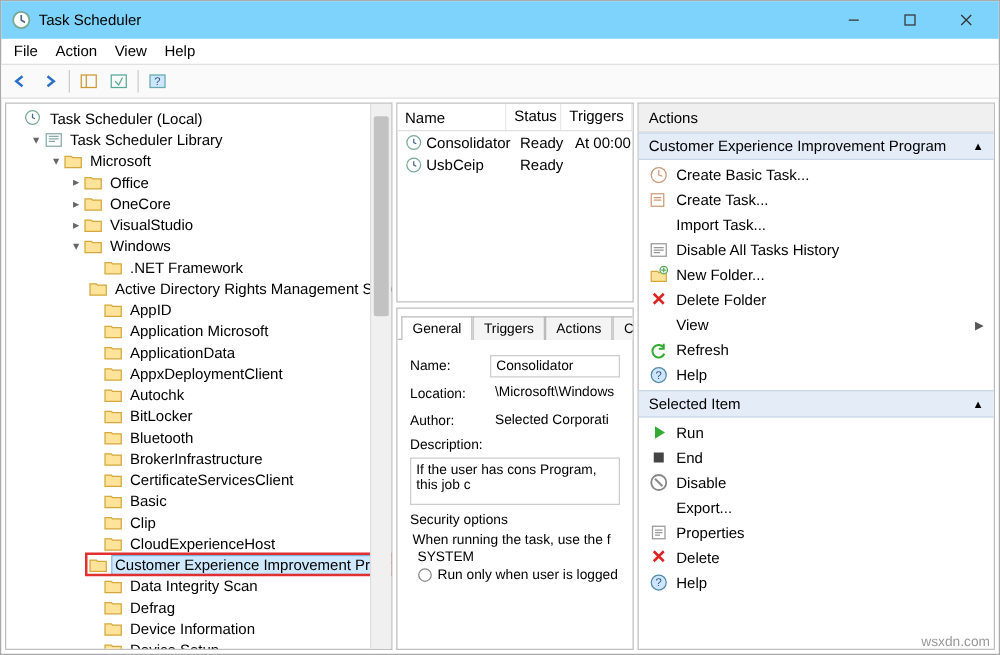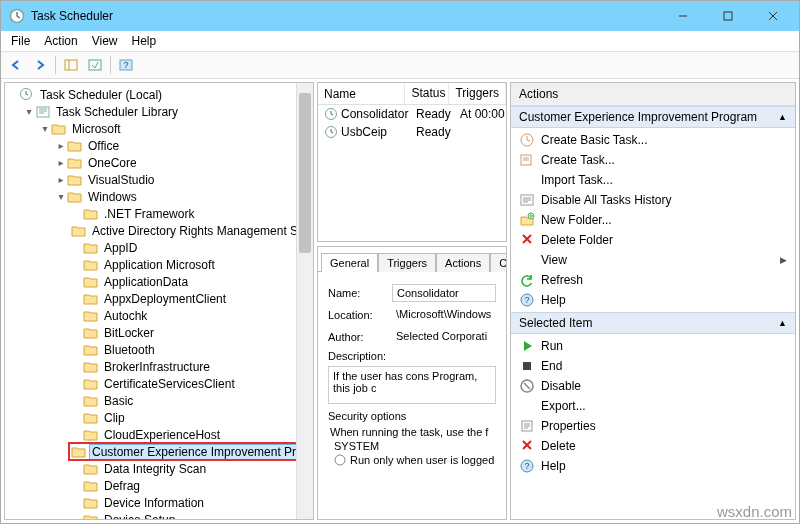--- a/index.html
+++ b/index.html
@@ -49,21 +49,21 @@
   .descbox { border: 1px solid #ccc; padding: 3px 4px; height: 38px; font-size: 11px; overflow: hidden; }
   .secopts { margin-top: 6px; font-size: 11px; }
   .actions-hdr { background: #f0f0f0; padding: 4px 8px; font-size: 12px; border-bottom: 1px solid #ddd; }
   .act-section { background: #e4ecf7; padding: 3px 8px; border-top: 1px solid #c8d4e8; border-bottom: 1px solid #c8d4e8; display: flex; align-items: center; font-size: 12px; }
   .act-section .caret { margin-left: auto; font-size: 9px; }
   .act-list { padding: 2px 0; }
   .act-item { display: flex; align-items: center; height: 20px; padding: 0 8px; gap: 6px; }
   .act-item .ai { width: 16px; height: 16px; flex: 0 0 16px; display: flex; align-items: center; justify-content: center; }
   .act-item .submenu { margin-left: auto; font-size: 9px; color: #555; }
   svg { display: block; }
-  .watermark { position: absolute; right: 8px; bottom: 4px; font-size: 15px; color: #999; }
+  .watermark { position: absolute; right: 8px; bottom: 4px; font-size: 11px; color: #999; }
 </style>
 </head>
 <body>
 
 <div class="window">
 
   <div class="titlebar">
     <span class="icon">
       <svg width="16" height="16">
           <circle cx="8" cy="8" r="6.5" fill="#fff" stroke="#7a9" stroke-width="1.5"></circle>

